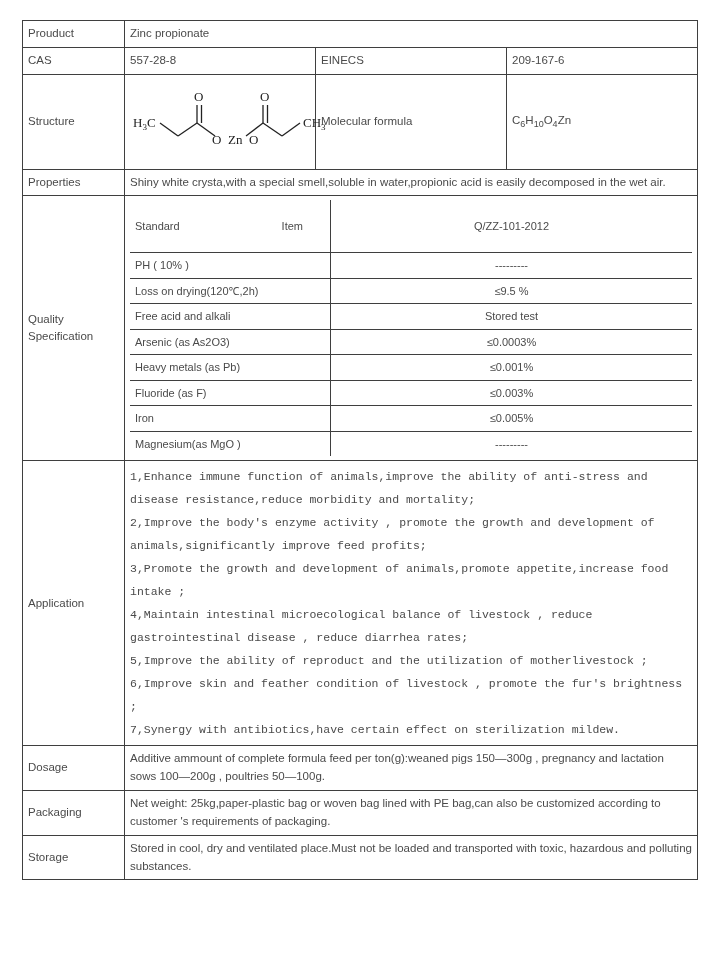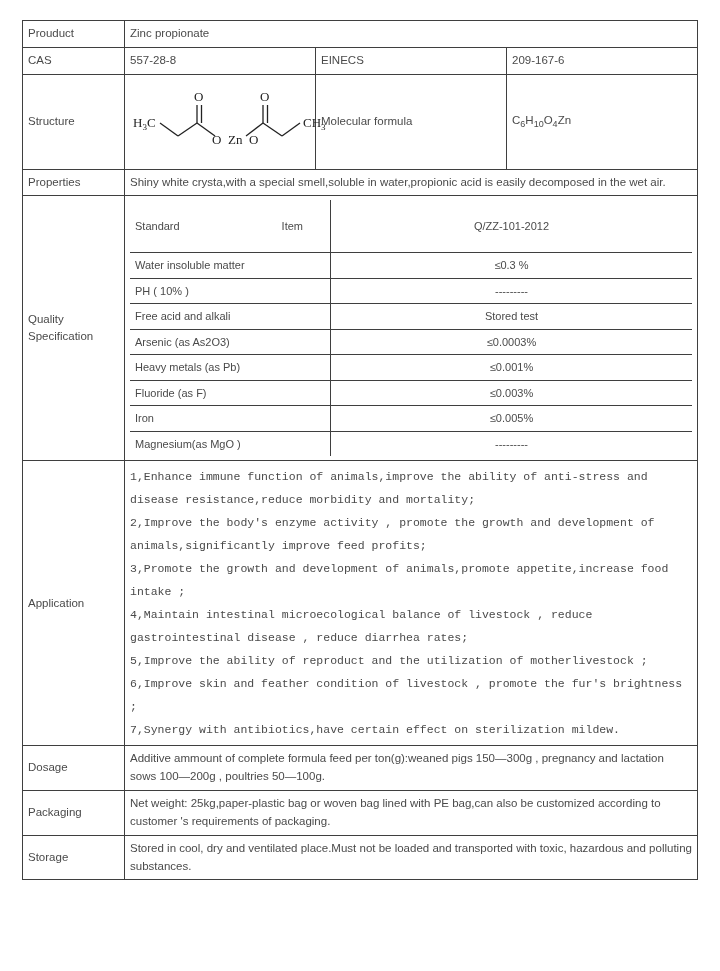--- a/index.html
+++ b/index.html
@@ -174,26 +174,26 @@
                 <tr class="hdr-row">
           <td class="k">
             <div class="hdr-split">
               <span>Standard</span>
               <span>Item</span>
             </div>
           </td>
           <td class="v">Q/ZZ-101-2012</td>
         </tr>
         <tr>
-          <td class="k">Water insoluble matter</td>
-          <td class="v">≤0.3 %</td>
-        </tr>
-        <tr>
           <td class="k">PH ( 10% )</td>
           <td class="v dash">---------</td>
+        </tr>
+        <tr>
+          <td class="k">Loss on drying(120℃,2h)</td>
+          <td class="v">≤9.5 %</td>
         </tr>
         <tr>
           <td class="k">Free acid and alkali</td>
           <td class="v">Stored test</td>
         </tr>
         <tr>
           <td class="k">Arsenic (as As2O3)</td>
           <td class="v">≤0.0003%</td>
         </tr>
         <tr>

